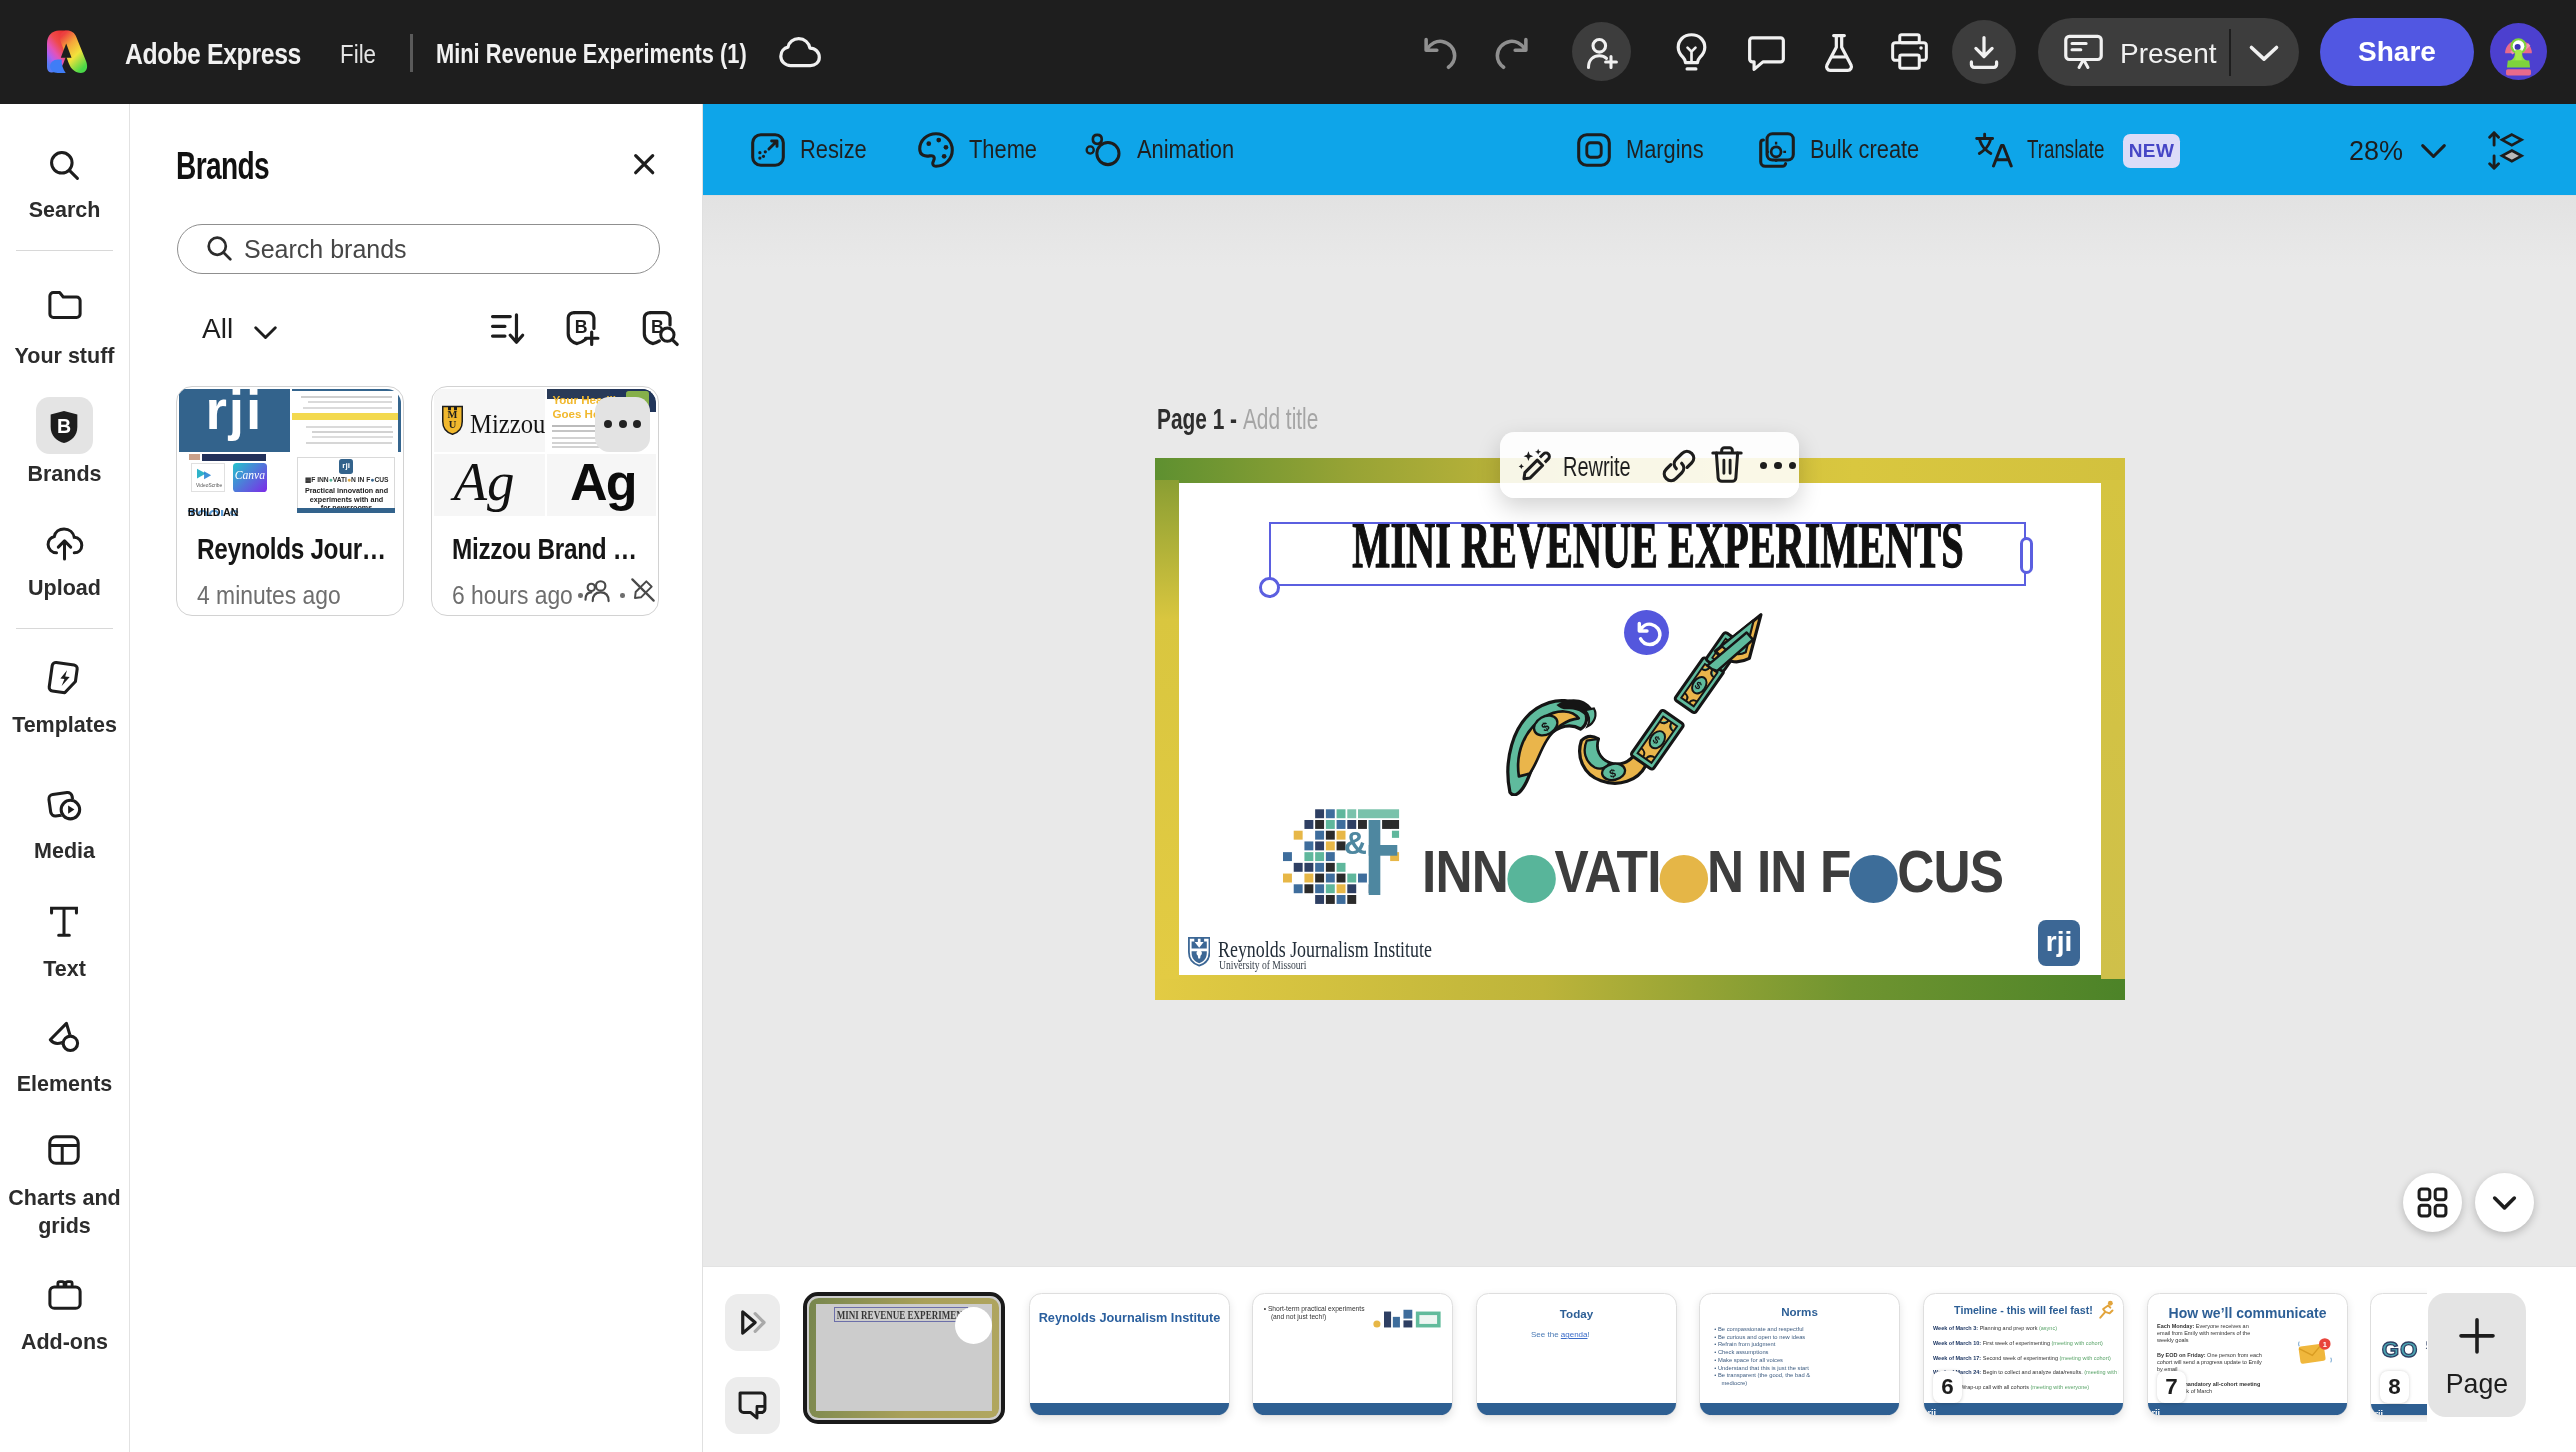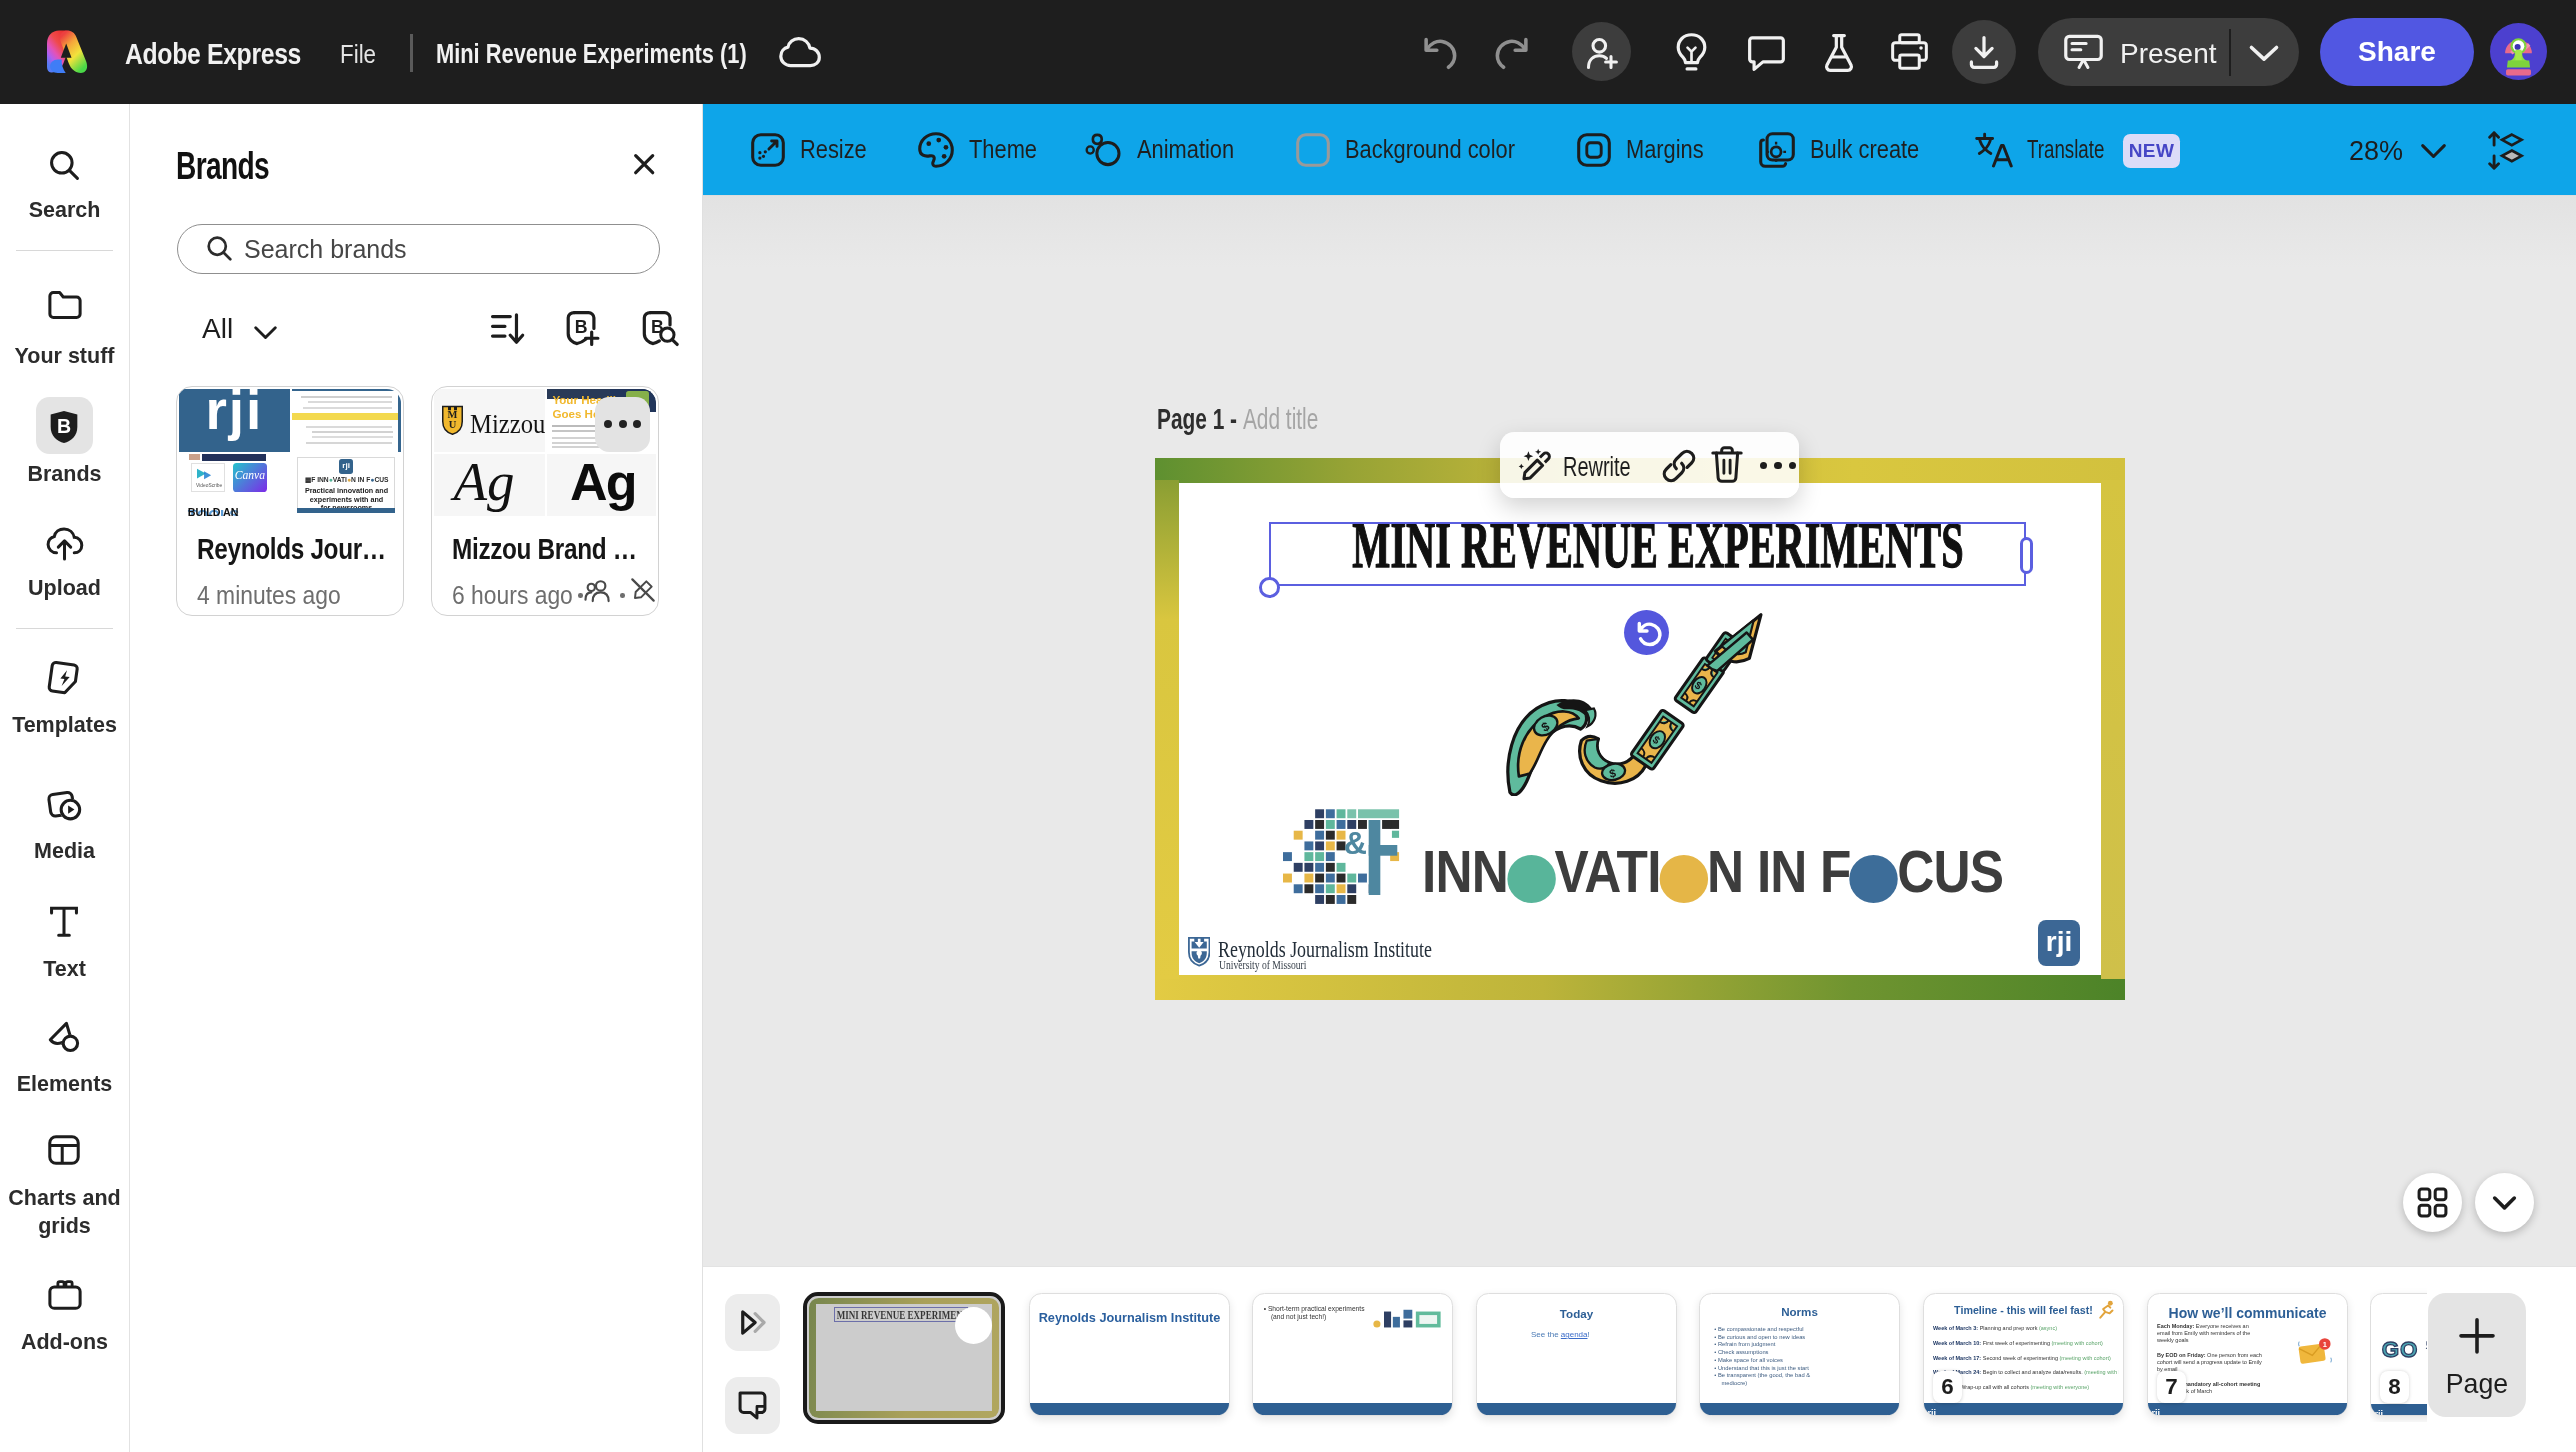--- a/index.html
+++ b/index.html
@@ -383,26 +383,20 @@
       </svg>
       <span>Theme</span>
     </div>
     <div class="toolitem" style="left:381px">
       <svg width="39" height="36" viewBox="0 0 44 40">
         <circle cx="27" cy="24" r="12.5" fill="none" stroke="#1d1d1d" stroke-width="3.4"></circle>
         <path d="M10 8 C10 5 12 3 15 3 C18 3 20 5 20 8 C20 11 18 13 15 13 C12 13 10 11 10 8 Z" fill="none" stroke="#1d1d1d" stroke-width="3"></path>
         <path d="M3 20 C3 18 4.5 16 7 16 C9.5 16 11 18 11 20 C11 22 9.5 24 7 24 C4.5 24 3 22 3 20 Z" fill="none" stroke="#1d1d1d" stroke-width="2.6"></path>
       </svg>
       <span>Animation</span>
-    </div>
-    <div class="toolitem" style="left:592px">
-      <svg width="36" height="36" viewBox="0 0 40 40">
-        <rect x="3" y="3" width="34" height="34" rx="9" fill="none" stroke="#9a9a9a" stroke-width="3.4"></rect>
-      </svg>
-      <span>Background color</span>
     </div>
     <div class="toolitem" style="left:873px">
       <svg width="36" height="36" viewBox="0 0 40 40">
         <rect x="3" y="3" width="34" height="34" rx="9" fill="none" stroke="#1d1d1d" stroke-width="3.4"></rect>
         <rect x="12" y="12" width="16" height="16" rx="4" fill="none" stroke="#1d1d1d" stroke-width="3.2"></rect>
       </svg>
       <span>Margins</span>
     </div>
     <div class="toolitem" style="left:1055px">
       <svg width="38" height="38" viewBox="0 0 42 42">

